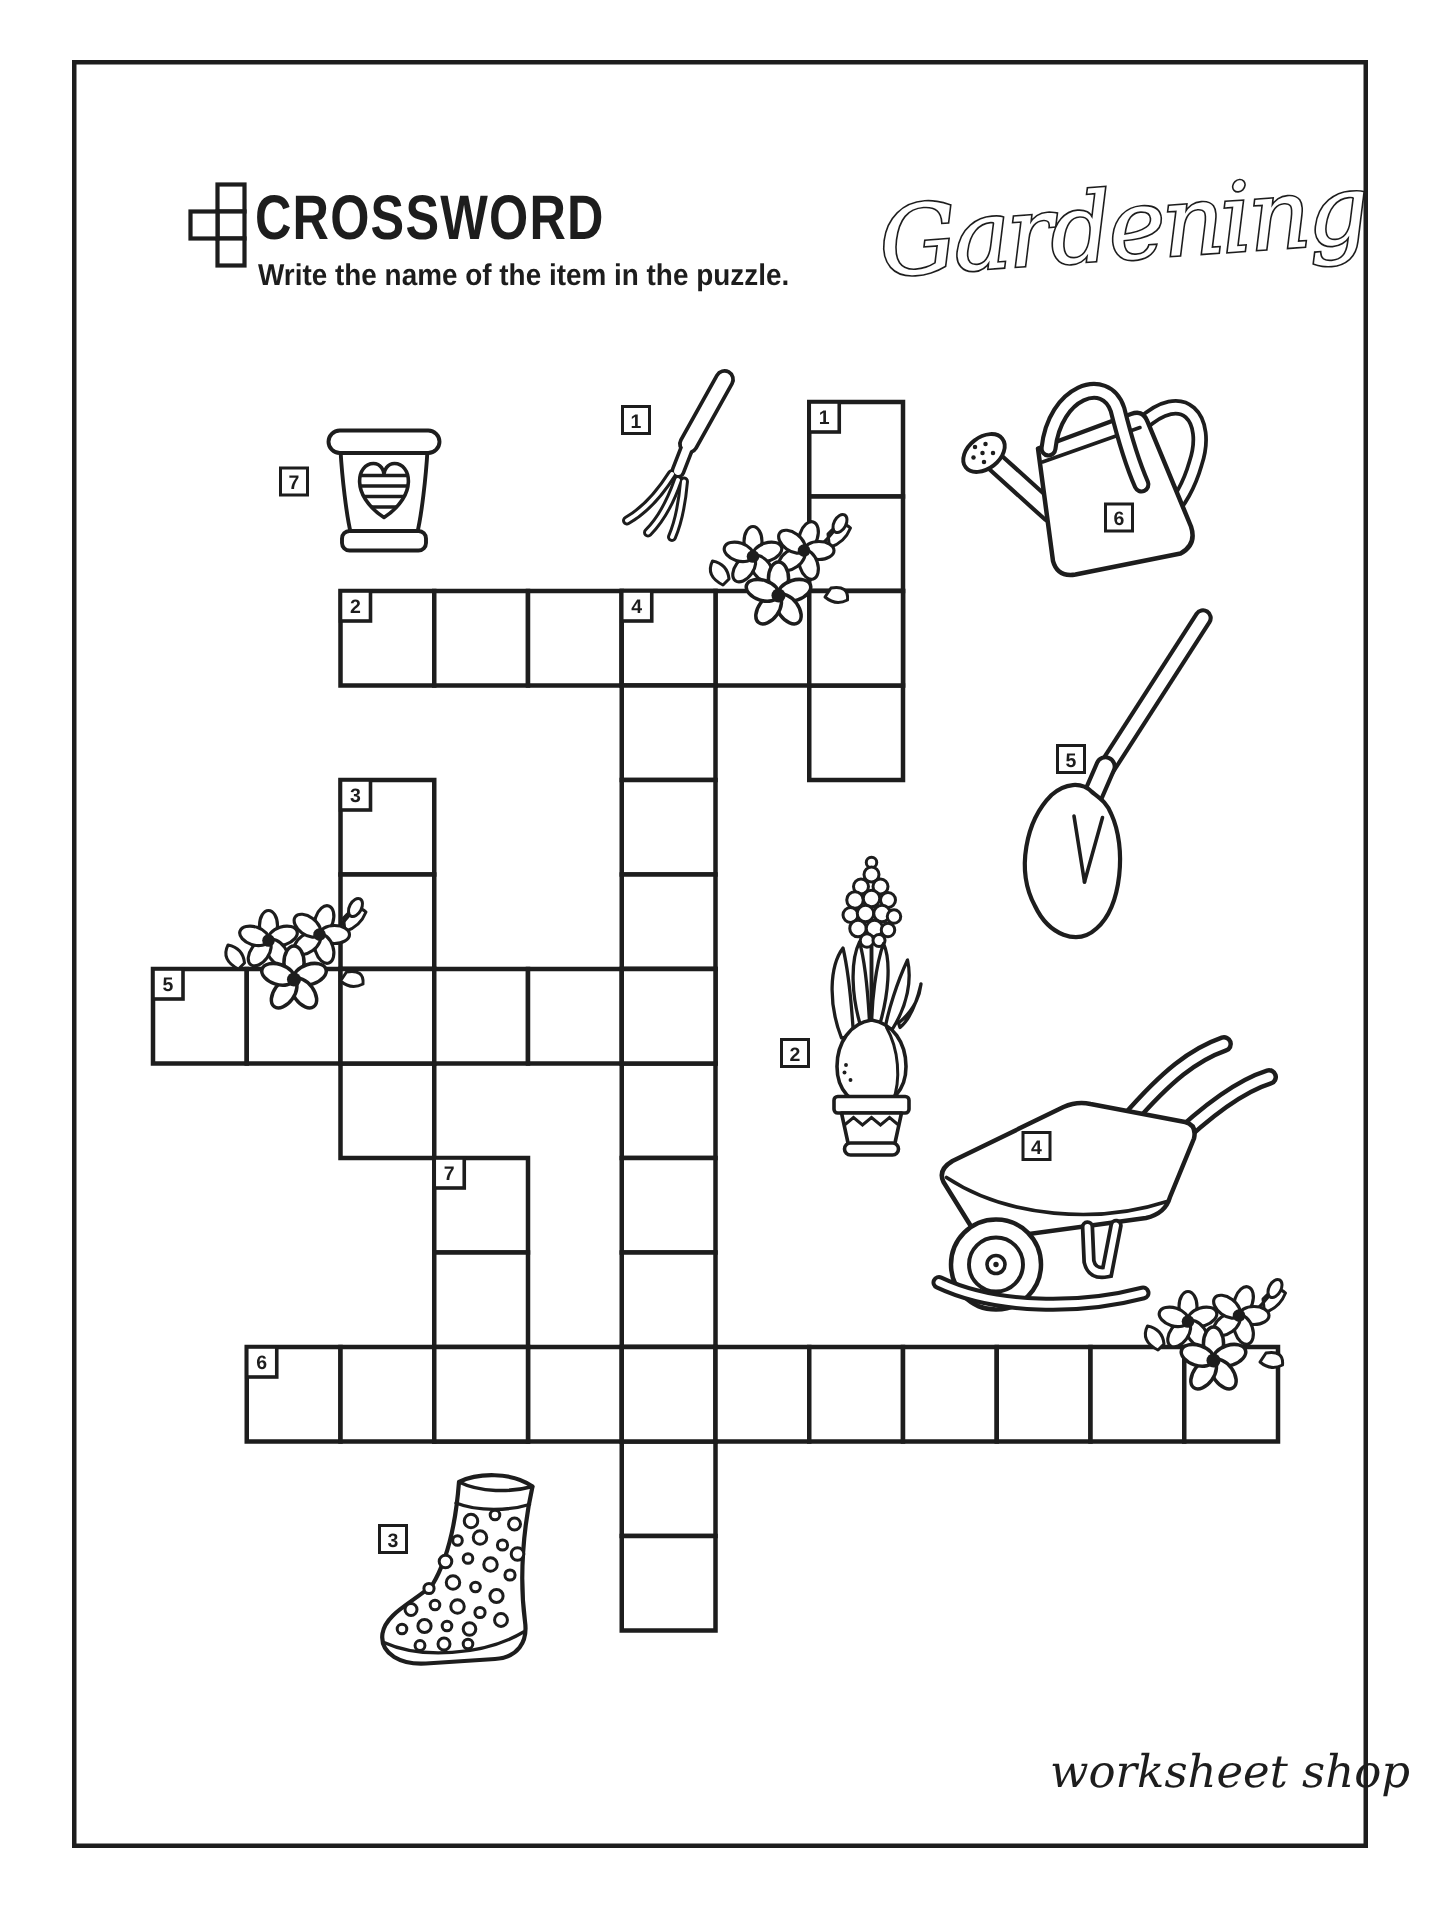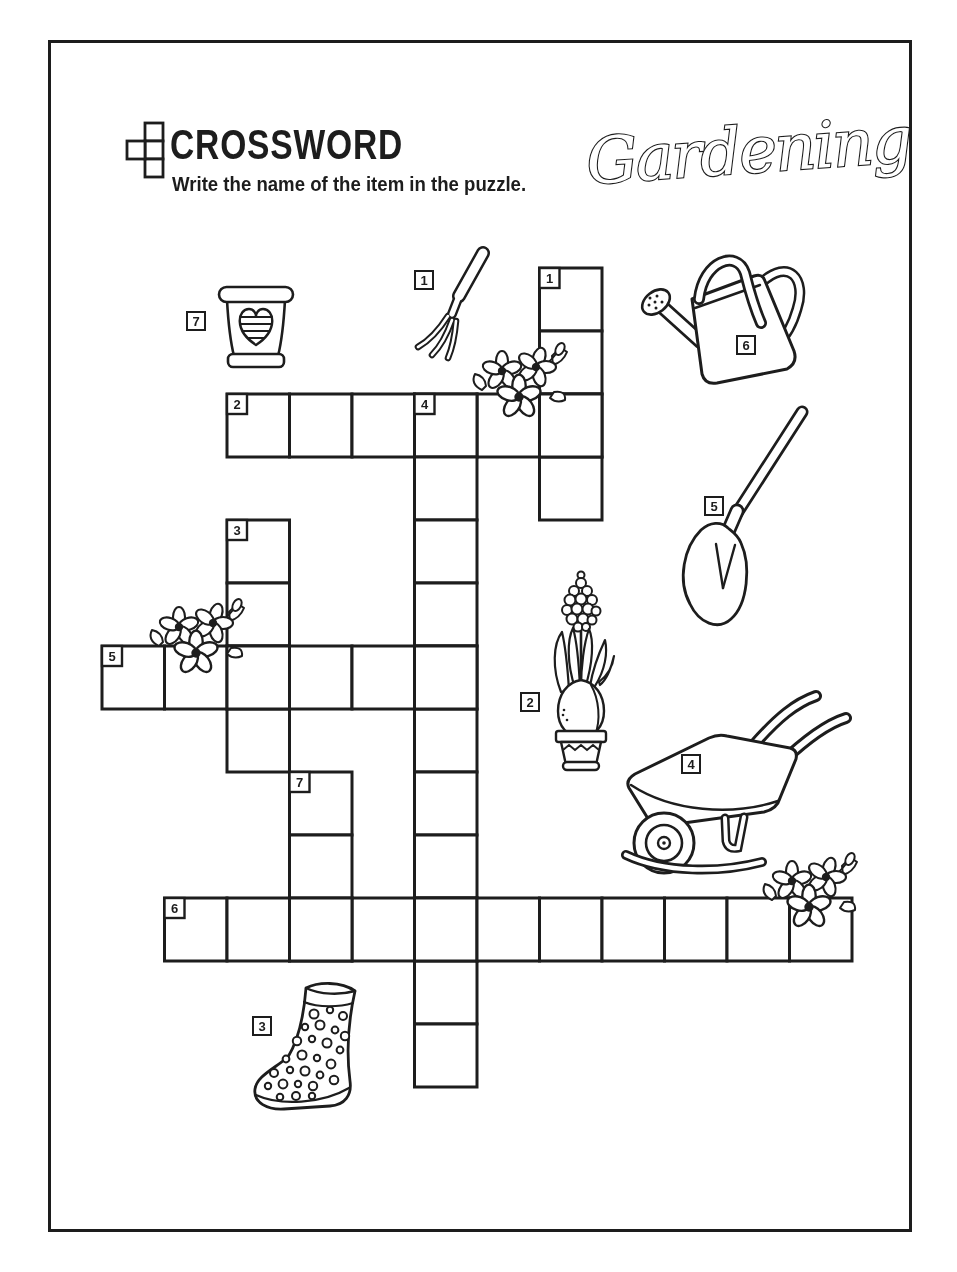--- a/index.html
+++ b/index.html
@@ -317,20 +317,21 @@
   <svg class="cluster" style="left:472px;top:340px" width="96" height="84" viewBox="0 0 96 84">
       <use href="#cluster"></use>
     </svg>
   <svg class="cluster" style="left:149px;top:596px" width="96" height="84" viewBox="0 0 96 84">
       <use href="#cluster"></use>
     </svg>
   <svg class="cluster" style="left:762px;top:850px" width="96" height="84" viewBox="0 0 96 84">
       <use href="#cluster"></use>
     </svg>
 
+  <p class="brand">worksheet shop</p>
 
 <div class="num-label" style="left: 414px; top: 270px;">1</div>
     <div class="num-label" style="left: 520px; top: 692px;">2</div>
     <div class="num-label" style="left: 252px; top: 1016px;">3</div>
     <div class="num-label" style="left: 681px; top: 754px;">4</div>
     <div class="num-label" style="left: 704px; top: 496px;">5</div>
     <div class="num-label" style="left: 736px; top: 335px;">6</div>
     <div class="num-label" style="left: 186px; top: 311px;">7</div>
   </div>
 

